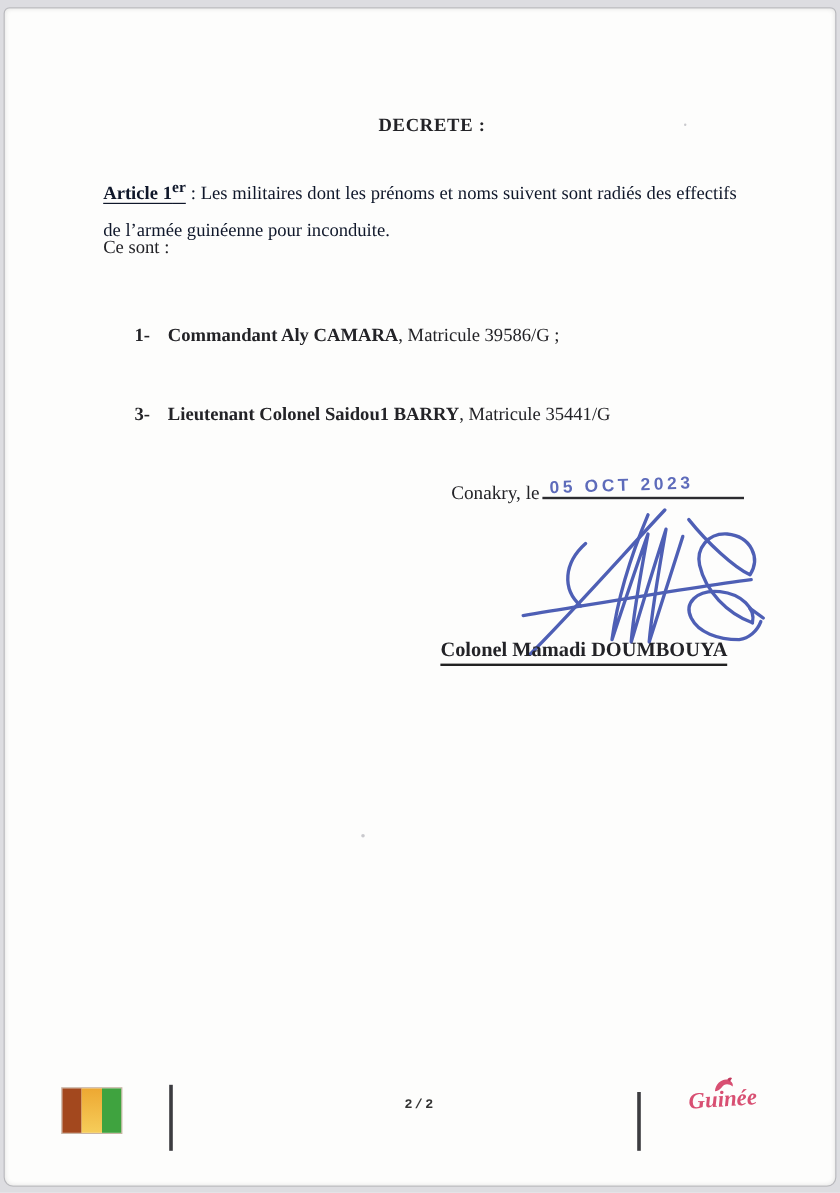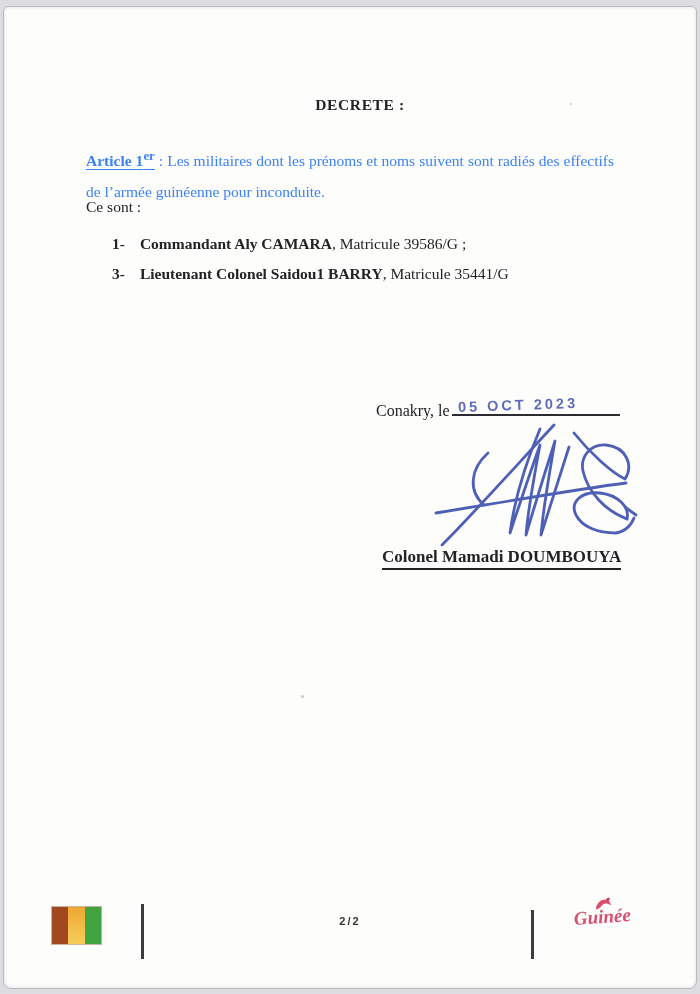--- a/index.html
+++ b/index.html
@@ -17,61 +17,61 @@
     box-shadow:0 0 4px rgba(0,0,0,.12) inset;
     color:#232327;
   }
   .title{
     position:absolute;top:89px;left:0;right:0;
     text-align:center;font-size:15.5px;font-weight:bold;
     letter-spacing:.6px;margin:0;padding-left:20px;
   }
   .para{
     position:absolute;left:82px;width:528px;margin:0;
-    font-size:15.5px;text-align:justify;color:#3b82f6;
+    font-size:15.5px;text-align:justify;color:#0f172a;
   }
   .p-art1{top:133px;line-height:31px;}
   .p-art2{top:312px;line-height:21.5px;}
   .intro{position:absolute;left:82px;top:191px;font-size:15.5px;margin:0;text-align:right;}
   .bold{font-weight:bold;}
   .u{ text-decoration:underline;text-underline-offset:3px;text-decoration-thickness:1.4px;}
   .roster{position:absolute;left:108px;top:222px;margin:0;padding:0;list-style:none;}
-  .roster li{font-size:15.5px;line-height:30px;}
+  .roster li{font-size:15.5px;line-height:30px;margin-top:36px;}
   .roster .num{display:inline-block;min-width:24px;font-weight:bold;}
   .dateline{position:absolute;left:372px;top:389px;font-size:16px;white-space:nowrap;}
   .date-underline{
     display:inline-block;width:168px;height:18px;vertical-align:baseline;
     border-bottom:2px solid #2c2c30;position:relative;margin-left:2px;
   }
   .stamp{
     position:absolute;left:6px;bottom:1px;white-space:nowrap;
     font-family:"Liberation Sans", sans-serif;font-weight:bold;
     font-size:14.5px;letter-spacing:3px;color:#4857b2;
     transform:rotate(-2deg);opacity:.88;
   }
   .sig-svg{position:absolute;left:424px;top:412px;}
   .signatory{
-    position:absolute;left:360px;top:522px;margin:18px;
+    position:absolute;left:360px;top:522px;margin:3px;
     font-size:17px;font-weight:bold;white-space:nowrap;
     border-bottom:2px solid #222;padding-bottom:1px;
   }
   
   .flag{
     position:absolute;left:47px;top:899px;width:51px;height:39px;
     display:flex;border:1px solid rgba(120,70,30,.4);box-sizing:border-box;
   }
   .flag .s1{flex:1;background:#a3481e;}
   .flag .s2{flex:1;background:linear-gradient(#eda832,#f6cd5a);}
   .flag .s3{flex:1;background:#3fa33f;}
   .vbar{position:absolute;width:3px;background:#3c3c40;}
   .vbar-left{left:137px;top:897px;height:55px;}
   .vbar-right{left:527px;top:903px;height:49px;}
   .pagenum{
     position:absolute;left:0;right:0;top:908px;text-align:center;
-    font-family:Liberation Sans, sans-serif;font-size:11px;font-weight:bold;
+    font-family:Liberation Mono, monospace;font-size:11px;font-weight:bold;
     letter-spacing:2px;color:#333;
   }
   .logo{
     position:absolute;left:556px;top:890px;width:84px;text-align:center;
     color:#d84f72;transform:rotate(-4deg);
   }
   .logo .logo-text{
     font-family:"Liberation Serif", serif;font-style:italic;font-weight:bold;
     font-size:19px;letter-spacing:0;display:block;margin-top:-4px;
   }

